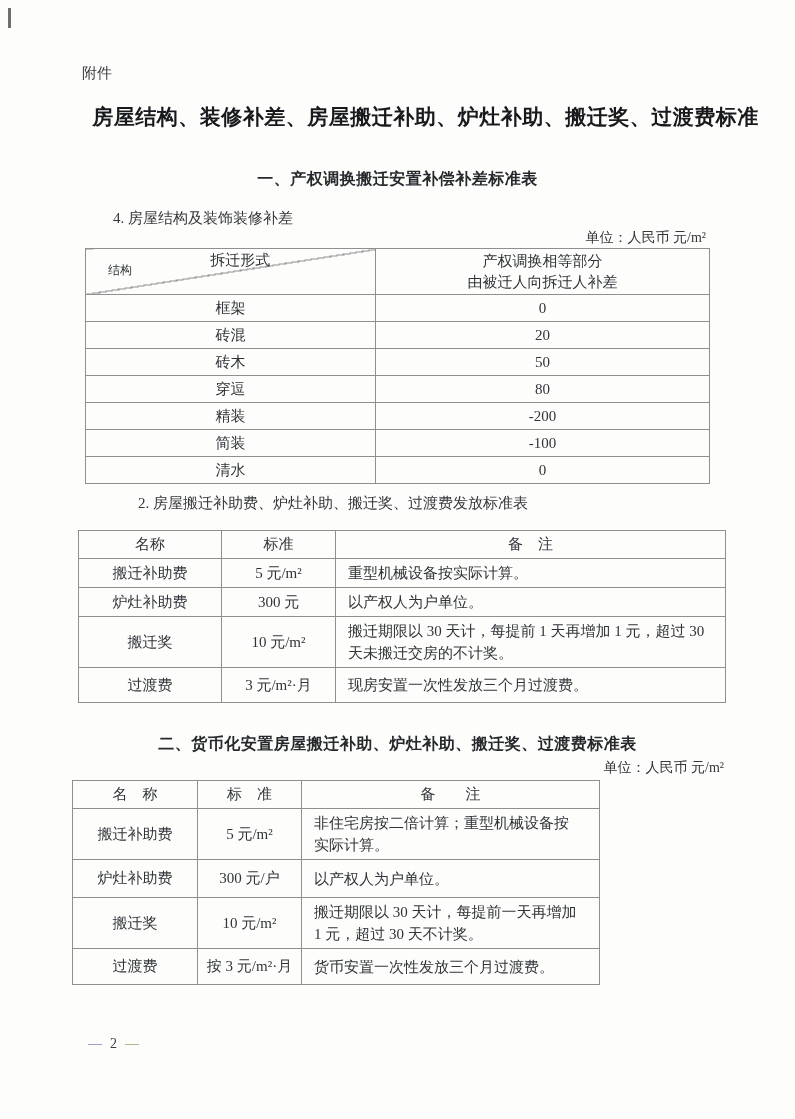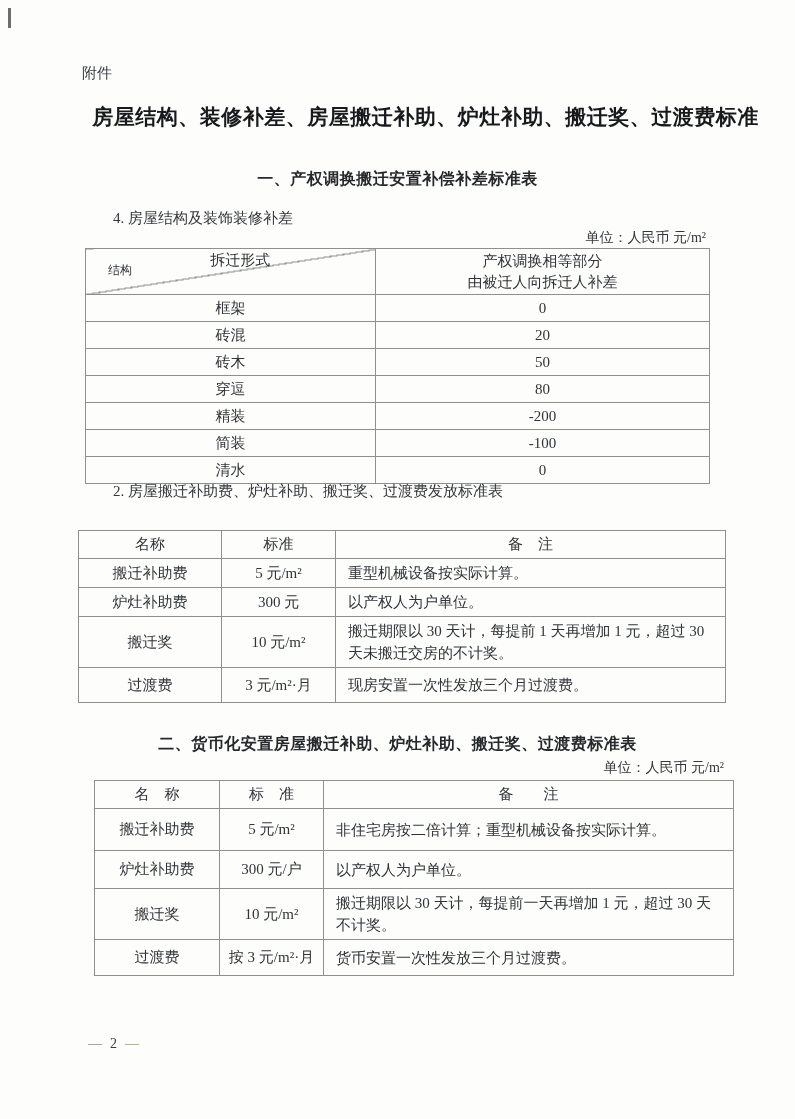--- a/index.html
+++ b/index.html
@@ -21,21 +21,21 @@
   .sec-heading {
     position:absolute; width:795px; text-align:center;
     font-family:"Liberation Sans","DejaVu Sans",sans-serif;
     font-size:16px; font-weight:bold; color:#26292c; letter-spacing:0.5px;
   }
   .sec1-heading { top:169px; }
   .sec2-heading { top:734px; }
 
   .sub-heading { position:absolute; left:113px; font-size:15px; color:#33363a; }
   .sub1-heading { top:209px; }
-  .sub2-heading { top:482px; }
+  .sub2-heading { top:494px;margin-left:25px; }
 
   .unit-line { position:absolute; font-size:14px; color:#33363a; text-align:right; }
   .unit1 { top:229px; left:85px; width:625px; padding-right:4px; }
   .unit2 { top:759px; left:78px; width:650px; padding-right:4px; }
 
   table { border-collapse:collapse; table-layout:fixed; position:absolute; }
   td,th { border:1px solid #8f8f8f; font-weight:normal; font-size:15px; color:#303438;
           text-align:center; vertical-align:middle; overflow:hidden; }
 
   
@@ -48,21 +48,21 @@
       transparent calc(50% - 0.6px),
       #8f8f8f calc(50% - 0.6px), #8f8f8f calc(50% + 0.6px),
       transparent calc(50% + 0.6px));
   }
   .diag-top   { position:absolute; top:2px;  left:43%; font-size:15px; }
   .diag-bottom{ position:absolute; bottom:15px; left:22px; font-size:12px; }
   .t1-value-header div { line-height:21px; }
 
   
   .t2 { left:78px; top:530px; width:648px; }
-  .t3 { left:94px; top:780px; width:640px; }
+  .t3 { left:72px; top:780px; width:528px; }
   .t2 th { height:28px; }
   .t3 th { height:28px; }
   .remark-cell { text-align:left; padding:3px 16px 3px 12px; line-height:22px; }
   .t2 .r1 td { height:29px; }
   .t2 .r2 td { height:29px; }
   .t2 .r3 td { height:49px; }
   .t2 .r4 td { height:35px; }
   .t3 .r1 td { height:42px; }
   .t3 .r2 td { height:38px; }
   .t3 .r3 td { height:46px; }

